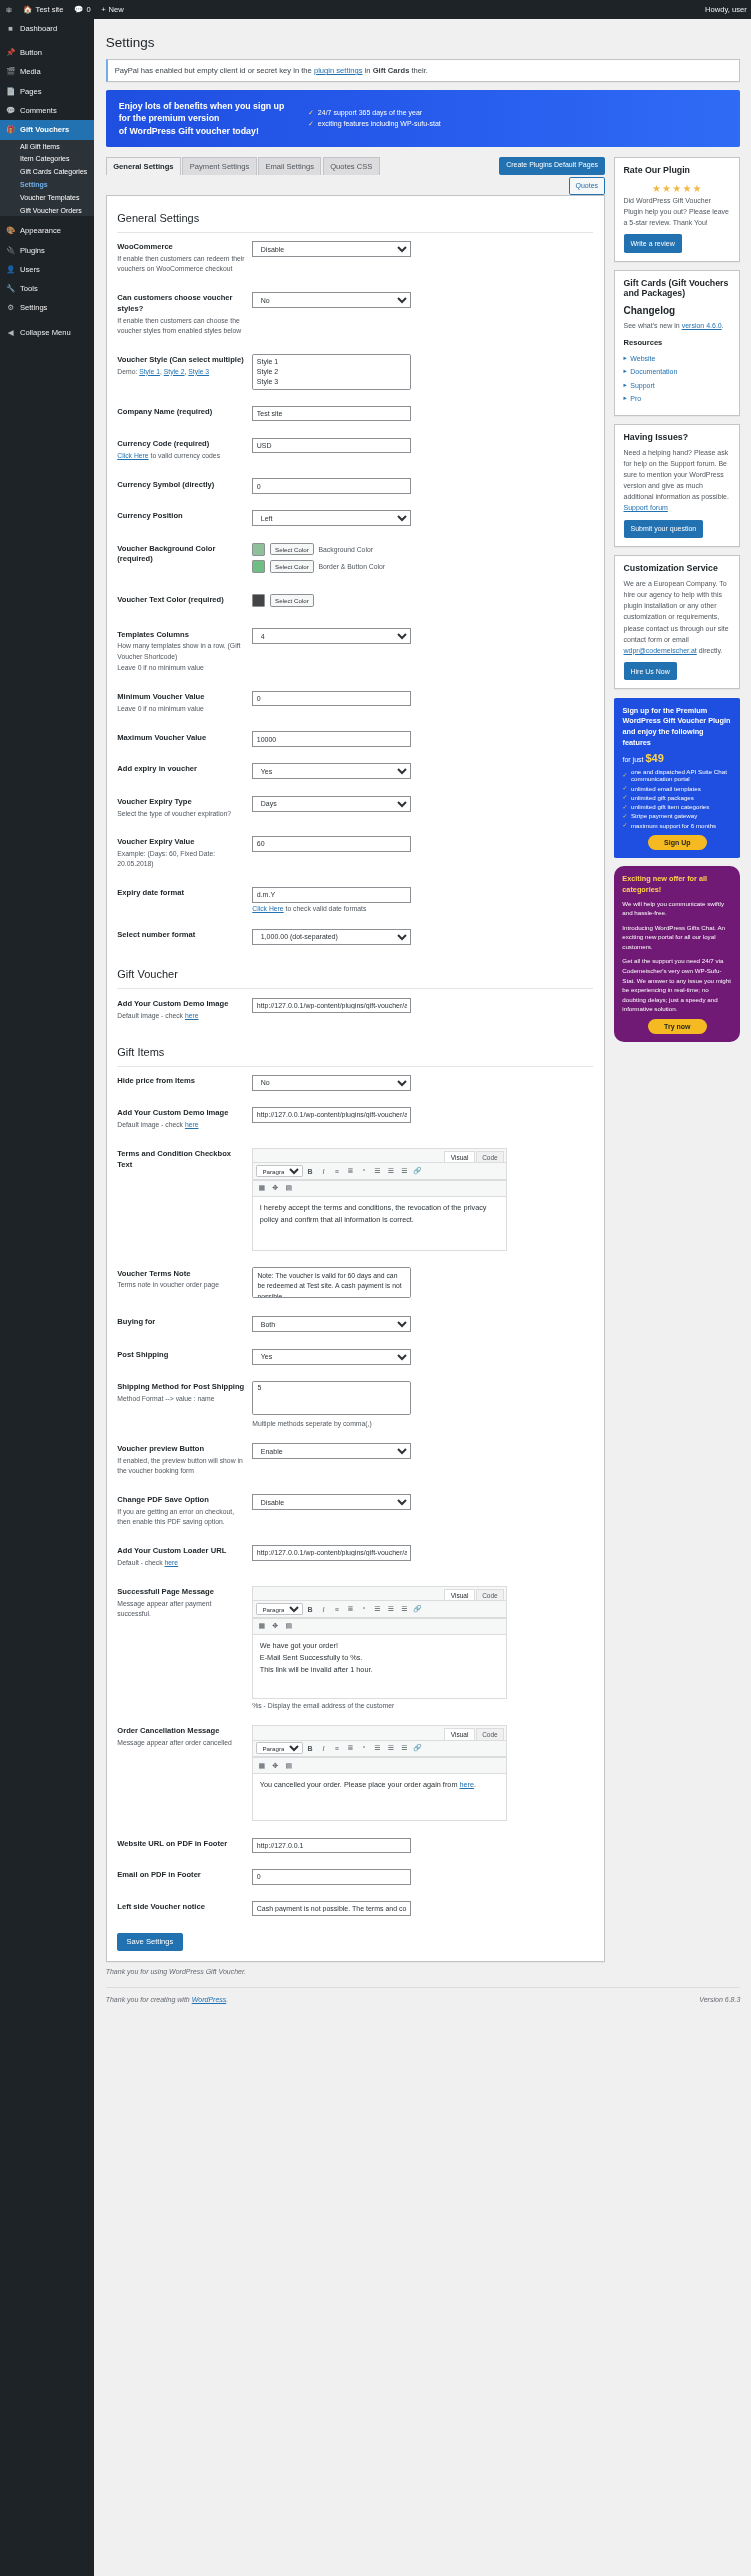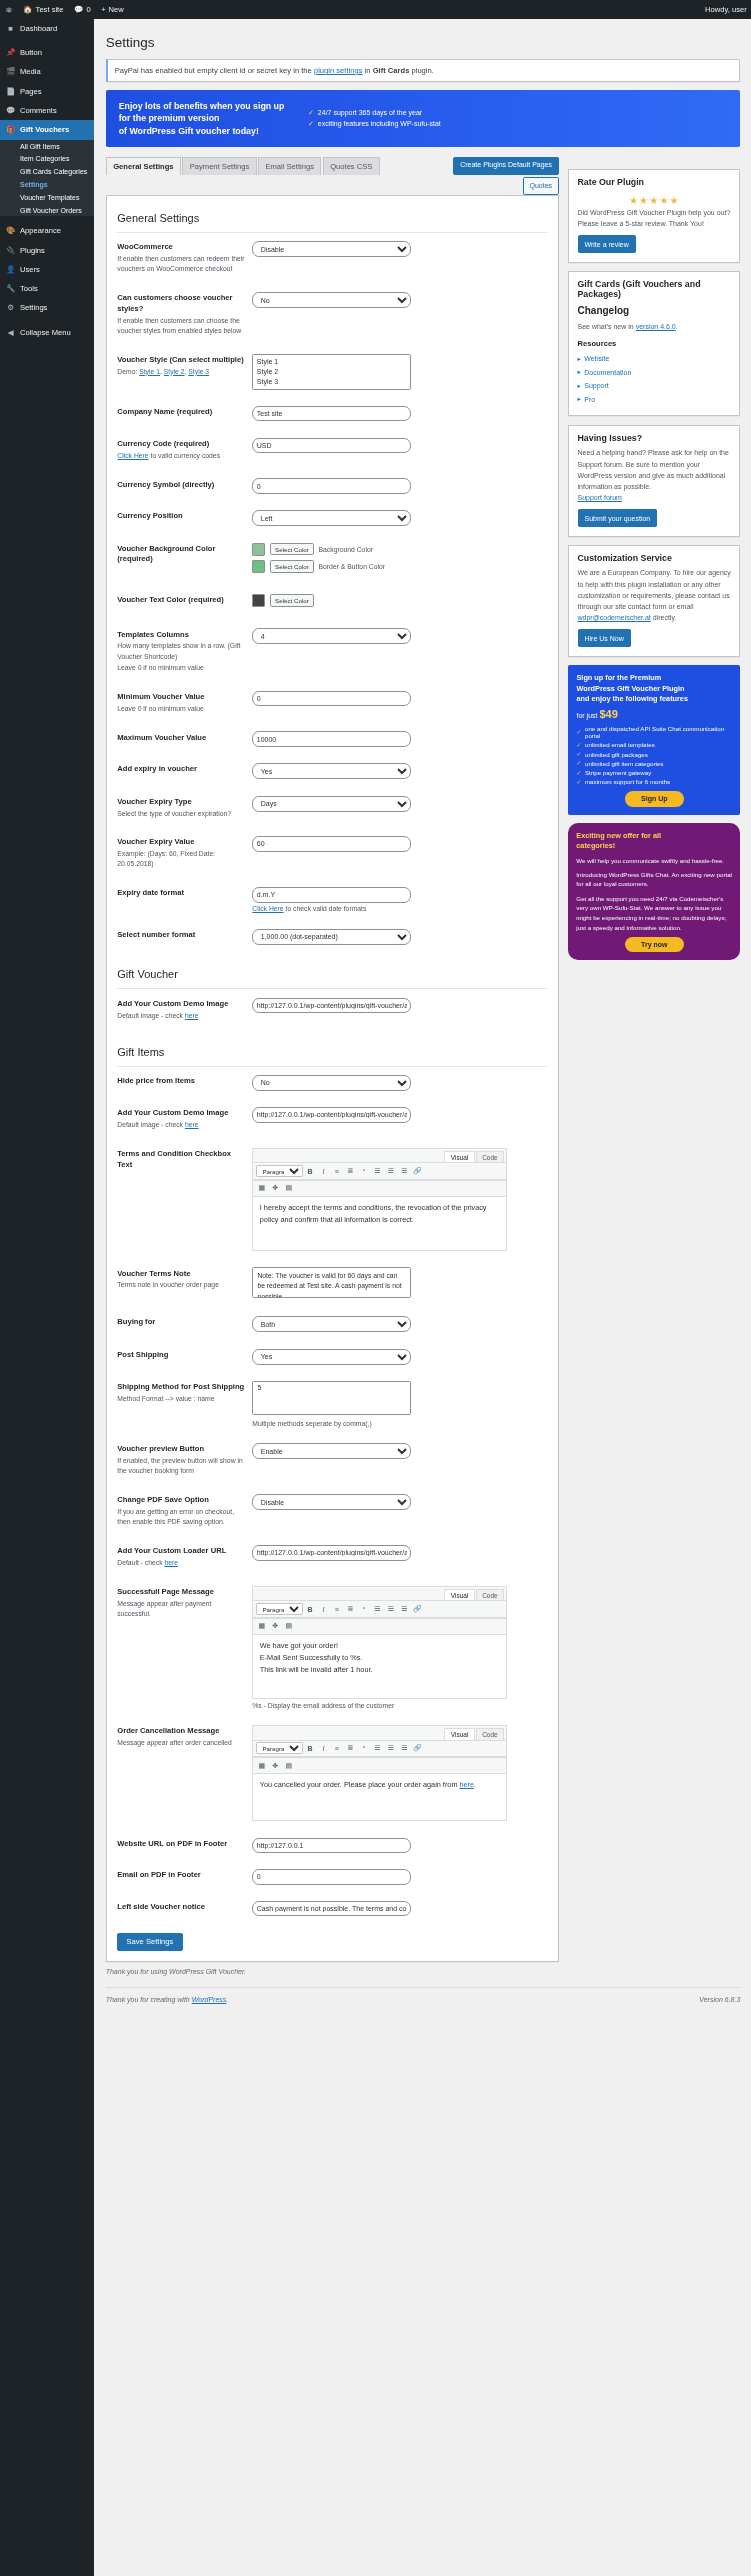--- a/index.html
+++ b/index.html
@@ -48,21 +48,21 @@
     color:#fff; border-radius:1.8px; padding:9.4px 13px; display:flex; gap:23.5px; align-items:center;
     margin-bottom:9.4px;
   }
   .promo-left { font-size:8.8px; font-weight:700; line-height:1.45; }
   .promo-right ul { list-style:none; margin:0; padding:0; font-size:7px; }
   .promo-right li { margin:2.9px 0; display:flex; gap:4.1px; align-items:flex-start;}
   .promo-right .chk { color:#ffd44d; }
   
   #main { display:flex; gap:9.4px; align-items:flex-start; }
   #left { flex:1; min-width:0; }
-  #right { width:172px; flex:none;margin-top:12px; }
+  #right { width:126px; flex:none; }
   
   .tabs-row { display:flex; align-items:flex-start; justify-content:space-between; }
   .nav-tabs { display:flex; gap:0; align-items:flex-end; }
   .nav-tab {
     background:#dcdcde; border:0.6px solid #c3c4c7; border-bottom:none;
     padding:4.1px 6.5px; font-size:7.6px; color:#50575e; margin-right:1.2px; position:relative; top:0.6px;
   }
   .nav-tab.active { background:#f0f0f1; color:#1d2327; font-weight:600; }
   .tab-buttons { display:flex; flex-direction:column; align-items:flex-end; gap:2.3px; }
   .btn {
@@ -85,21 +85,21 @@
     width:135px; text-align:left; vertical-align:top; padding:9.4px 5.9px 9.4px 0;
     font-size:7.6px; font-weight:600; color:#1d2327; line-height:1.4;
   }
   table.form-table th .desc { font-weight:400; color:#50575e; font-size:6.8px; display:block; margin-top:1.2px; line-height:1.5;}
   table.form-table td { vertical-align:top; padding:8.2px 0; }
   table.form-table tr { border-bottom:0;margin-left:25px; }
   .small-note { font-size:6.8px; color:#50575e; margin-top:2.9px; }
   a { color:#2271b1; text-decoration:none; }
   a.u { text-decoration:underline; }
   select, input[type=text], input[type=number] {
-    border:0.6px solid #8c8f94; border-radius:7px; padding:1.8px 3.5px; font-size:7px;
+    border:0.6px solid #8c8f94; border-radius:0; padding:1.8px 3.5px; font-size:7px;
     color:#2c3338; background:#fff; height:15.3px; font-family:"Liberation Sans", sans-serif;
   }
   select { width:159px; background:#fff; height:16px;}
   input.w270 { width:159px; }
   .listbox { width:159px; height:36px; border:0.6px solid #8c8f94; border-radius:1.8px; padding:2.3px 3.5px; font-size:7px; line-height:1.45; color:#2c3338;}
   
   .colorrow { display:flex; align-items:center; gap:4.7px; margin-bottom:4.7px;}
   .swatch { width:13px; height:13px; border:0.6px solid #8c8f94; border-radius:1.2px;}
   .selcolor {
     background:#f6f7f7; border:0.6px solid #8c8f94; border-radius:1.8px; font-size:6.2px;
@@ -261,21 +261,21 @@
     <div class="menu-item">
       <span class="mi-icon">◀</span>
       <span>Collapse Menu</span>
     </div>
   </div>
 
   <div id="content">
     <h1 class="page-title">Settings</h1>
 
     <div class="notice">
-      <span>PayPal has enabled but empty client id or secret key in the </span><a href="#">plugin settings</a><span> in </span><b>Gift Cards</b><span> plugin.</span>
+      <span>PayPal has enabled but empty client id or secret key in the </span><a href="#">plugin settings</a><span> in </span><b>Gift Cards</b><span> their.</span>
     </div>
 
     <div class="promo">
       <div class="promo-left">
         <div>Enjoy lots of benefits when you sign up</div>
         <div>for the premium version</div>
         <div>of WordPress Gift voucher today!</div>
       </div>
       <div class="promo-right">
         <ul>

